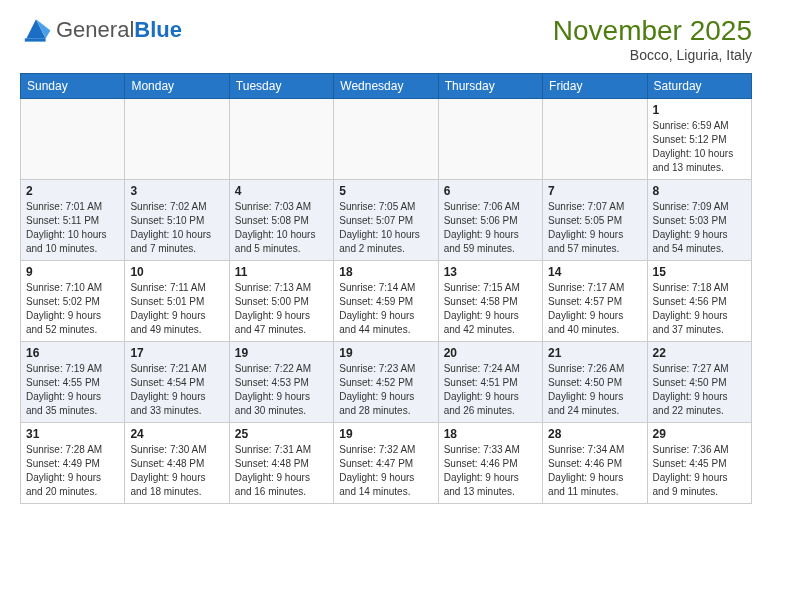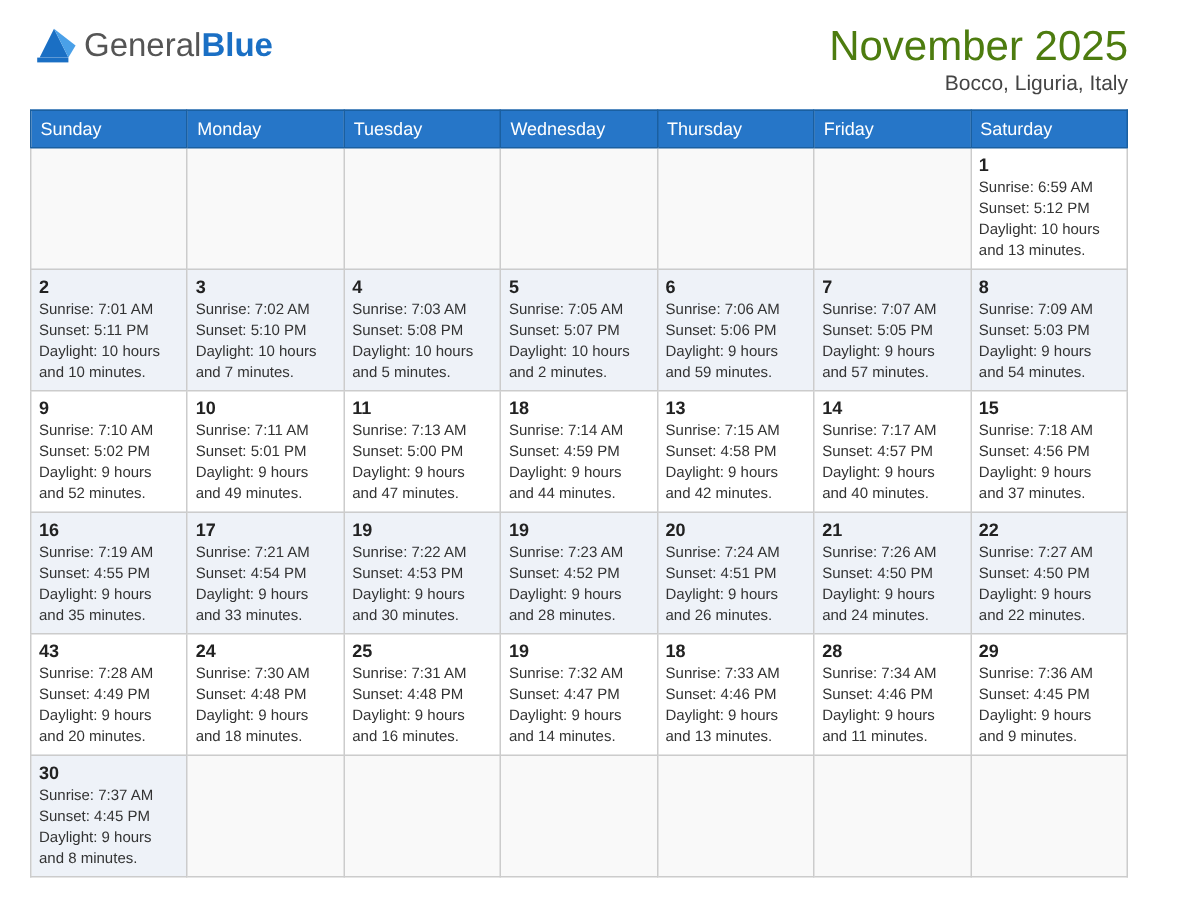--- a/index.html
+++ b/index.html
@@ -231,21 +231,21 @@
             <span class="day-number">21</span>
             <div class="day-info">Sunrise: 7:26 AM<br>Sunset: 4:50 PM<br>Daylight: 9 hours and 24 minutes.</div>
           </td>
           <td class="row-shade">
             <span class="day-number">22</span>
             <div class="day-info">Sunrise: 7:27 AM<br>Sunset: 4:50 PM<br>Daylight: 9 hours and 22 minutes.</div>
           </td>
         </tr>
         <tr>
           <td>
-            <span class="day-number">43</span>
+            <span class="day-number">31</span>
             <div class="day-info">Sunrise: 7:28 AM<br>Sunset: 4:49 PM<br>Daylight: 9 hours and 20 minutes.</div>
           </td>
           <td>
             <span class="day-number">24</span>
             <div class="day-info">Sunrise: 7:30 AM<br>Sunset: 4:48 PM<br>Daylight: 9 hours and 18 minutes.</div>
           </td>
           <td>
             <span class="day-number">25</span>
             <div class="day-info">Sunrise: 7:31 AM<br>Sunset: 4:48 PM<br>Daylight: 9 hours and 16 minutes.</div>
           </td>
@@ -258,28 +258,16 @@
             <div class="day-info">Sunrise: 7:33 AM<br>Sunset: 4:46 PM<br>Daylight: 9 hours and 13 minutes.</div>
           </td>
           <td>
             <span class="day-number">28</span>
             <div class="day-info">Sunrise: 7:34 AM<br>Sunset: 4:46 PM<br>Daylight: 9 hours and 11 minutes.</div>
           </td>
           <td>
             <span class="day-number">29</span>
             <div class="day-info">Sunrise: 7:36 AM<br>Sunset: 4:45 PM<br>Daylight: 9 hours and 9 minutes.</div>
           </td>
-        </tr>
-        <tr>
-          <td class="row-shade">
-            <span class="day-number">30</span>
-            <div class="day-info">Sunrise: 7:37 AM<br>Sunset: 4:45 PM<br>Daylight: 9 hours and 8 minutes.</div>
-          </td>
-          <td class="empty"></td>
-          <td class="empty"></td>
-          <td class="empty"></td>
-          <td class="empty"></td>
-          <td class="empty"></td>
-          <td class="empty"></td>
         </tr>
       </tbody>
   </table>
 </div>
 
 </body></html>

